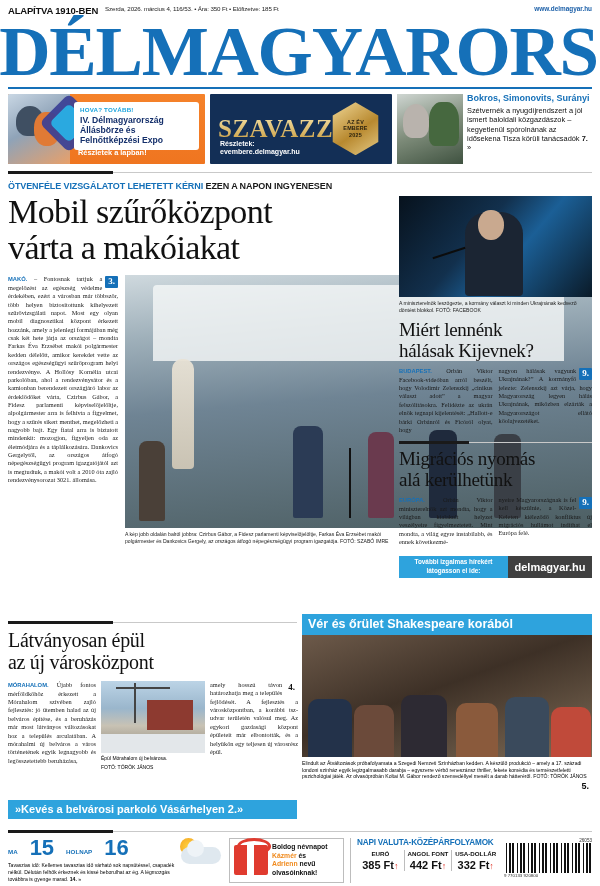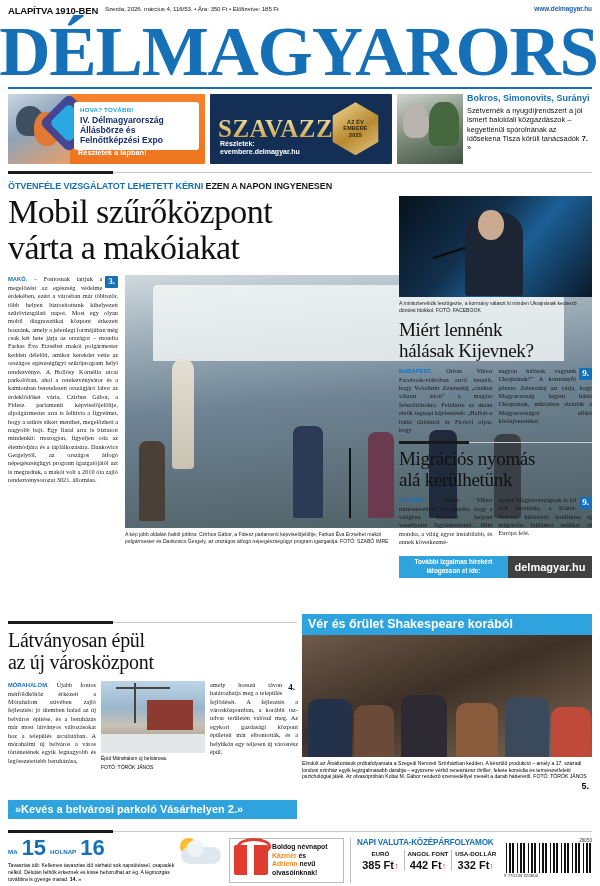--- a/index.html
+++ b/index.html
@@ -140,21 +140,21 @@
   .teaser{position:absolute;left:8px;top:800px;width:289px;background:#2ea3dd;color:#fff;
           font-weight:bold;font-size:11px;padding:3px 7px 4px;box-sizing:border-box;}
 
   
   .footer{position:absolute;left:8px;top:829px;width:584px;}
   .foot-rule{display:flex;align-items:center;height:4px;}
   .foot-rule .thick{height:3px;background:#1a1a1a;flex:0 0 105px;}
   .foot-rule .thin{height:1px;background:#c9c9c9;flex:1;}
   .foot-body{display:flex;gap:6px;margin-top:5px;}
   .weather{flex:0 0 215px;position:relative;}
-  .w-row{display:flex;align-items:flex-end;gap:4px;}
+  .w-row{display:flex;align-items:flex-end;gap:12px;}
   .w-lab{font-size:6.2px;font-weight:bold;color:#1570b8;padding-bottom:4px;}
   .w-num{font-size:22px;font-weight:bold;color:#1570b8;line-height:.95;}
   .w-sun{position:absolute;right:26px;top:0;width:17px;height:17px;border-radius:50%;
          background:radial-gradient(circle,#ffd23f,#f5a623);}
   .w-cloud{position:absolute;right:2px;top:9px;width:40px;height:17px;background:#dfe8ef;
          border-radius:10px;}
   .w-cloud:before{content:"";position:absolute;left:6px;top:-7px;width:17px;height:17px;
          background:#eef3f7;border-radius:50%;}
   .w-txt{font-size:5.1px;line-height:1.35;margin-top:3px;width:168px;}
   .nameday{flex:0 0 115px;border:1px solid #bdbdbd;display:flex;align-items:center;gap:4px;

